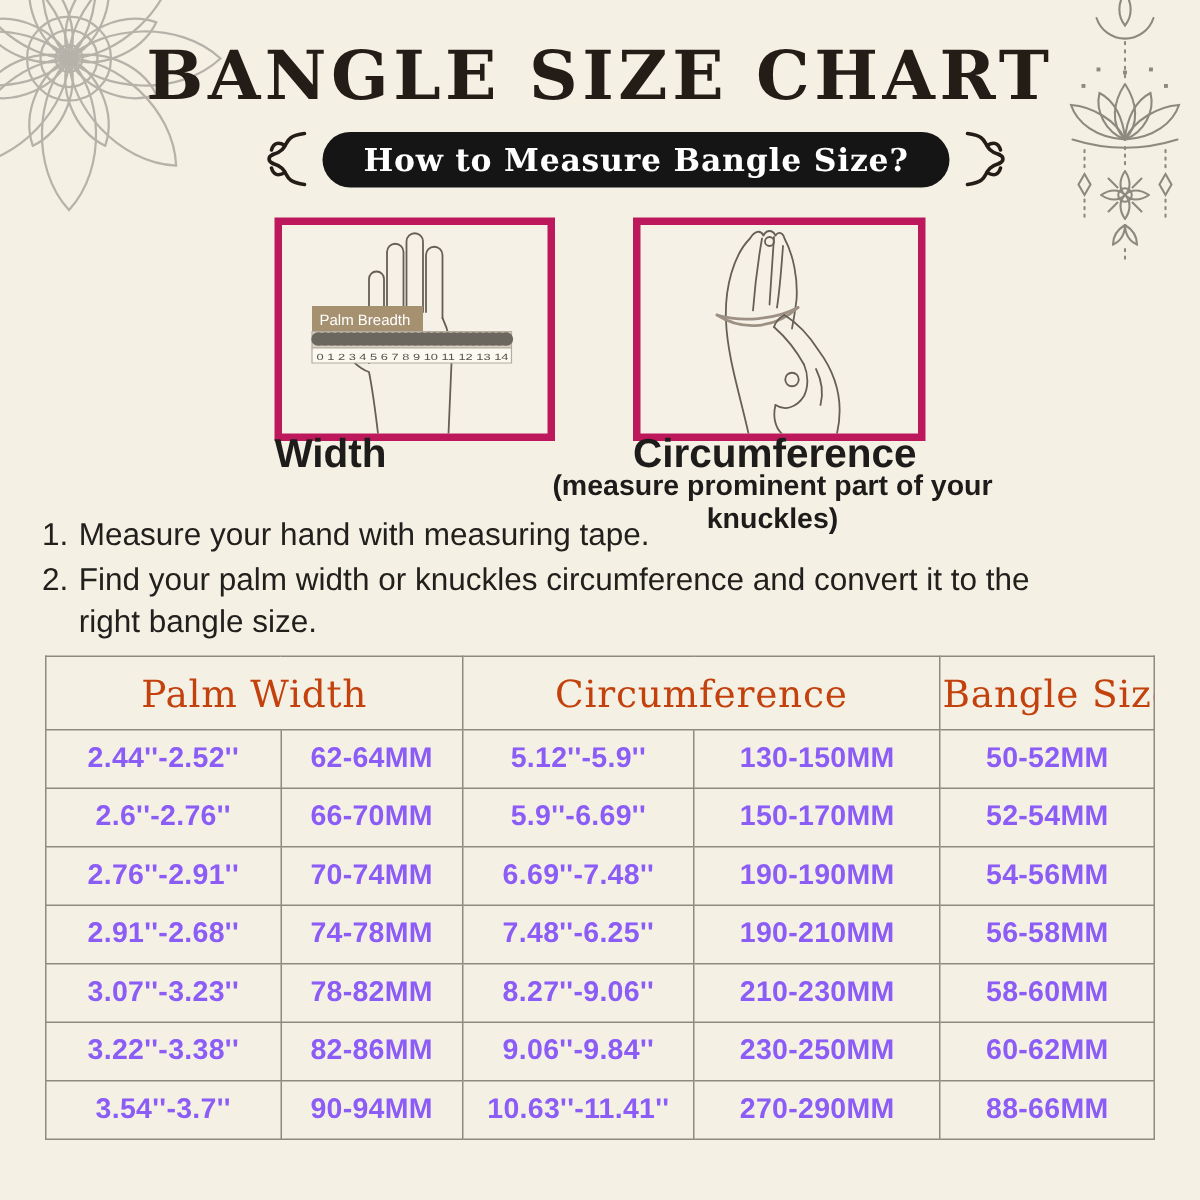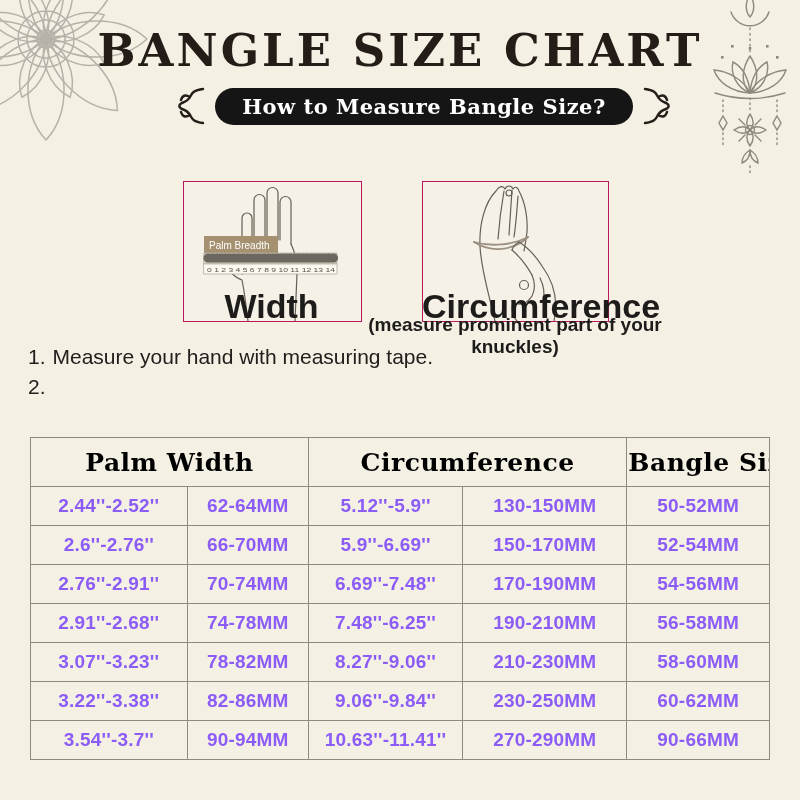--- a/index.html
+++ b/index.html
@@ -22,27 +22,27 @@
   }
   .badge-pill{
     background:#151515;color:#fff;border-radius:20px;
     padding:6px 27px;
     font-family:"DejaVu Serif","Liberation Serif",serif;
     font-size:21px;font-weight:700;letter-spacing:.5px;white-space:nowrap;
   }
   .squiggle{width:32px;height:40px;}
   .squiggle.flip{transform:scaleX(-1);}
   .illus-box{
-    position:absolute;top:145px;border:1px solid #be185d;background:#f6f1e6;margin-top:36px;
+    position:absolute;top:145px;border:5px solid #be185d;background:#f6f1e6;
   }
   .illus-box.left{left:183px;width:177px;height:139px;}
   .illus-box.right{left:422px;width:185px;height:139px;}
   .caption{
-    position:absolute;top:287px;text-align:center;
-    font-size:34px;font-weight:700;color:#1d1c1a;
+    position:absolute;top:287px;
+    font-size:27px;font-weight:700;color:#1d1c1a;
   }
   .caption.width{left:183px;width:177px;}
   .caption.circ{left:422px;width:185px;}
   .subcaption{
     position:absolute;top:314px;left:360px;width:310px;text-align:center;
     font-size:19px;font-weight:700;color:#1d1c1a;
   }
   .instructions{
     position:absolute;left:28px;top:343px;width:718px;
     font-size:21px;line-height:28px;color:#21201d;
@@ -53,21 +53,21 @@
     position:absolute;left:30px;top:437px;width:740px;
     border-collapse:collapse;table-layout:fixed;
   }
   .size-table th,.size-table td{
     border:1px solid #8d8a80;text-align:center;vertical-align:middle;
     background:transparent;overflow:hidden;white-space:nowrap;
   }
   .size-table th{
     height:46px;
     font-family:"DejaVu Serif","Liberation Serif",serif;
-    font-size:25px;font-weight:700;color:#000000;letter-spacing:.5px;
+    font-size:25px;font-weight:400;color:#c2410c;letter-spacing:.5px;
   }
   .size-table td{
     height:36px;font-size:19px;font-weight:700;color:#8b5cf6;letter-spacing:.2px;
   }
 </style>
 </head>
 <body>
 
 <div class="stage">
 
@@ -202,20 +202,22 @@
   <div class="instructions">
       <div class="instr-item">
         <div class="instr-num">1.</div>
         <div>
           <div>Measure your hand with measuring tape.</div>
         </div>
       </div>
       <div class="instr-item">
         <div class="instr-num">2.</div>
         <div>
+          <div>Find your palm width or knuckles circumference and convert it to the</div>
+          <div>right bangle size.</div>
         </div>
       </div>
     </div>
 
   <table class="size-table">
     <colgroup>
         <col style="width: 21.2%;">
         <col style="width: 16.4%;">
         <col style="width: 20.9%;">
         <col style="width: 22.2%;">
@@ -240,21 +242,21 @@
           <td>2.6''-2.76''</td>
           <td>66-70MM</td>
           <td>5.9''-6.69''</td>
           <td>150-170MM</td>
           <td>52-54MM</td>
         </tr>
         <tr>
           <td>2.76''-2.91''</td>
           <td>70-74MM</td>
           <td>6.69''-7.48''</td>
-          <td>170-190MM</td>
+          <td>190-190MM</td>
           <td>54-56MM</td>
         </tr>
         <tr>
           <td>2.91''-2.68''</td>
           <td>74-78MM</td>
           <td>7.48''-6.25''</td>
           <td>190-210MM</td>
           <td>56-58MM</td>
         </tr>
         <tr>
@@ -269,18 +271,18 @@
           <td>82-86MM</td>
           <td>9.06''-9.84''</td>
           <td>230-250MM</td>
           <td>60-62MM</td>
         </tr>
         <tr>
           <td>3.54''-3.7''</td>
           <td>90-94MM</td>
           <td>10.63''-11.41''</td>
           <td>270-290MM</td>
-          <td>90-66MM</td>
+          <td>88-66MM</td>
         </tr>
       </tbody>
   </table>
 
 </div>
 
 </body></html>

